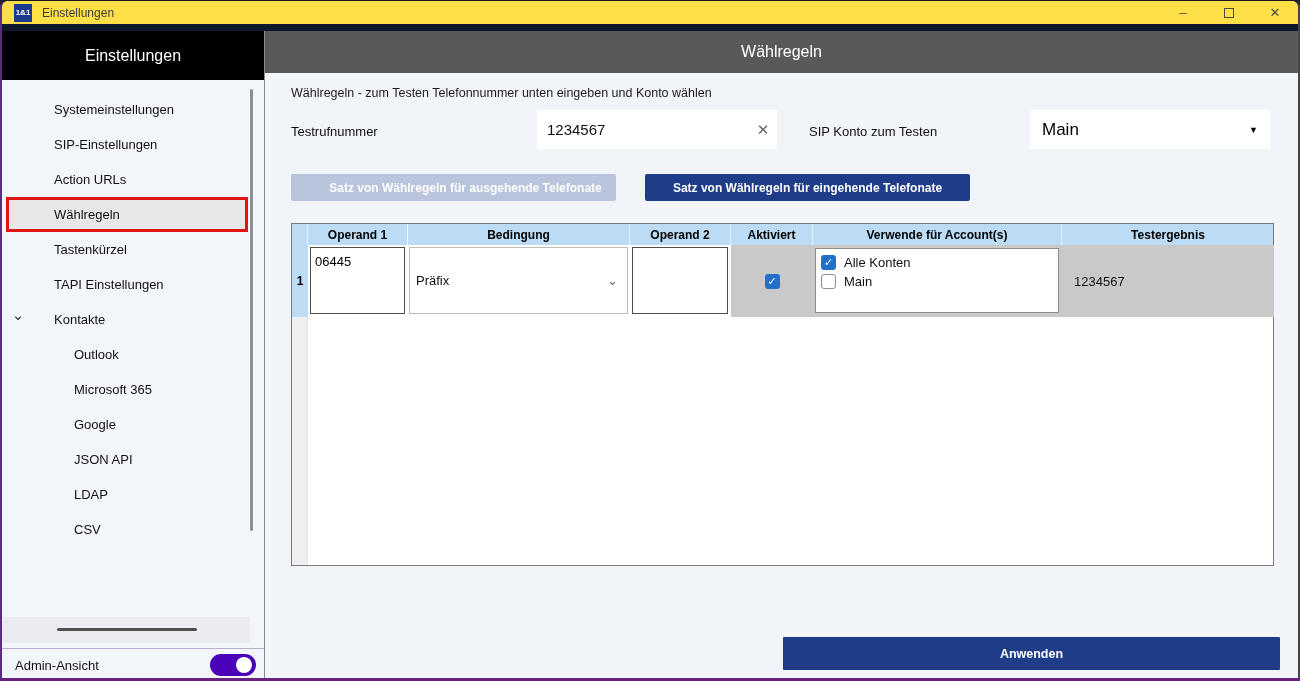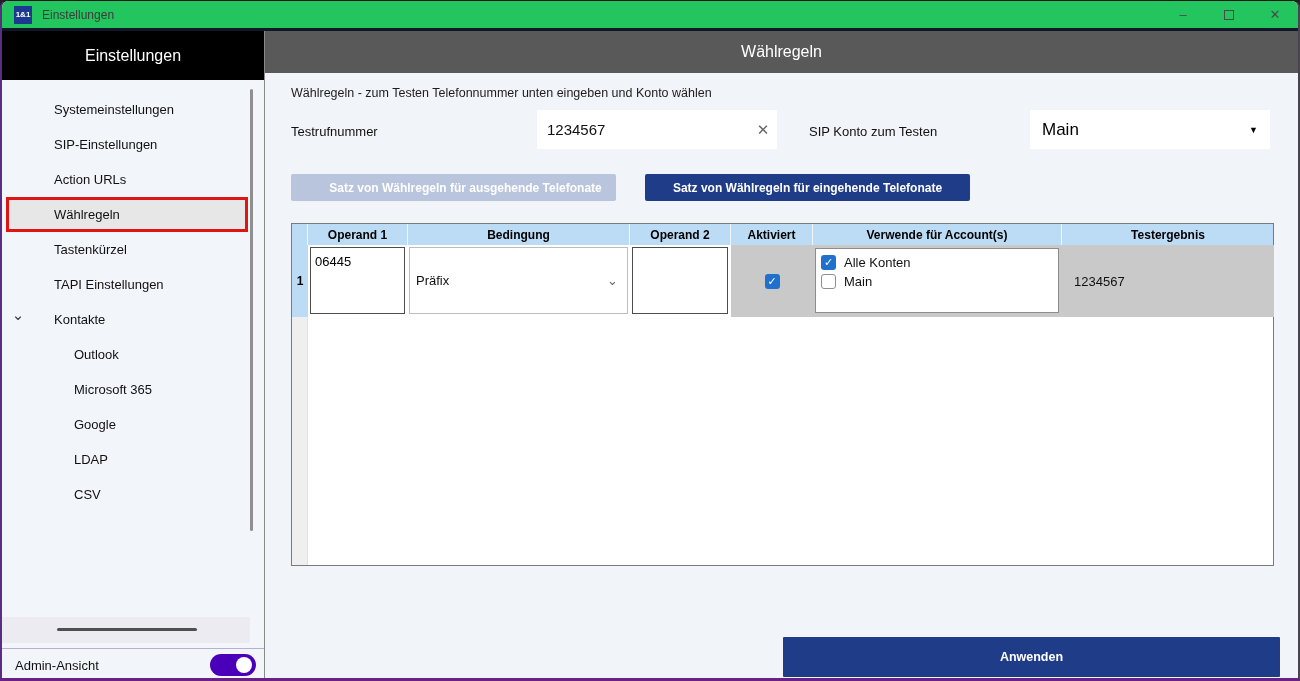--- a/index.html
+++ b/index.html
@@ -6,21 +6,21 @@
   *{box-sizing:border-box;}
   .window{
     position:relative;width:1300px;height:681px;
     font-family:"Liberation Sans",sans-serif;
     background:#f1f4f8;
     border-left:2px solid #5a2d82;border-right:2px solid #47434f;
     border-top:1px solid #17161a;border-bottom:3px solid #6a2184;
     border-radius:8px 8px 0 0;overflow:hidden;
   }
   
-  .titlebar{height:30px;background:#22c55e;display:flex;align-items:center;border-bottom:3px solid #0f172a;}
+  .titlebar{height:30px;background:#fde047;display:flex;align-items:center;border-bottom:7px solid #0f172a;}
   .logo{width:18px;height:18px;margin-left:12px;background:#1b3a8f;color:#fff;
         font-size:8px;font-weight:bold;display:flex;align-items:center;justify-content:center;letter-spacing:0;}
   .title-text{margin-left:10px;font-size:12px;color:#3c3c3c;}
   .controls{margin-left:auto;display:flex;height:100%;}
   .ctrl{width:46px;height:100%;display:flex;align-items:center;justify-content:center;color:#4a4a4a;font-size:13px;}
   .max-box{width:10px;height:10px;border:1px solid #4a4a4a;display:inline-block;}
   
   .app{display:flex;height:650px;}
   .sidebar{position:relative;width:263px;flex:none;background:#f2f5f9;border-right:1px solid #8a8a8a;}
   .sidebar-header{height:49px;background:#000;color:#fff;font-size:16px;
@@ -88,21 +88,21 @@
   .checkbox.unchecked{background:#fff;border:1px solid #8f8f8f;color:transparent;}
   .center-box{display:flex;align-items:center;justify-content:center;height:100%;}
   .acct-list{position:absolute;left:2px;top:3px;right:3px;bottom:4px;border:1px solid #8c8c8c;background:#fff;padding:4px 0 0 5px;}
   .acct-item{display:flex;align-items:center;height:19px;}
   .acct-item .checkbox{flex:none;}
   .acct-item span.acct-label{font-size:13px;color:#111;margin-left:8px;}
   .result-text{font-size:13px;color:#111;padding-left:12px;display:flex;align-items:center;height:100%;}
   .t-body{flex:1;display:flex;}
   .gutter{width:16px;background:#efefef;border-right:1px solid #e2e2e2;}
   .body-rest{flex:1;background:#fff;}
-  .apply-btn{position:absolute;left:518px;top:606px;width:497px;height:40px;border:none;background:#1e3c87;
+  .apply-btn{position:absolute;left:518px;top:606px;width:497px;height:33px;border:none;background:#1e3c87;
              color:#fff;font-weight:bold;font-size:12.5px;font-family:"Liberation Sans",sans-serif;border-radius:1px;text-align:center;}
 </style>
 </head>
 <body>
 
 <div class="window">
 
   <div class="titlebar">
     <div class="logo">1&amp;1</div>
     <div class="title-text">Einstellungen</div>
@@ -131,20 +131,21 @@
         <div class="side-item selected">Wählregeln</div>
         <div class="side-item">Tastenkürzel</div>
         <div class="side-item">TAPI Einstellungen</div>
         <div class="side-item">
           <span class="expander">⌄</span>
           <span>Kontakte</span>
         </div>
         <div class="side-item child">Outlook</div>
         <div class="side-item child">Microsoft 365</div>
         <div class="side-item child">Google</div>
+        <div class="side-item child">JSON API</div>
         <div class="side-item child">LDAP</div>
         <div class="side-item child">CSV</div>
       </div>
 
       <div class="vscroll"></div>
       <div class="hscroll-track">
         <div class="hscroll-thumb"></div>
       </div>
 
       <div class="sidebar-footer">

